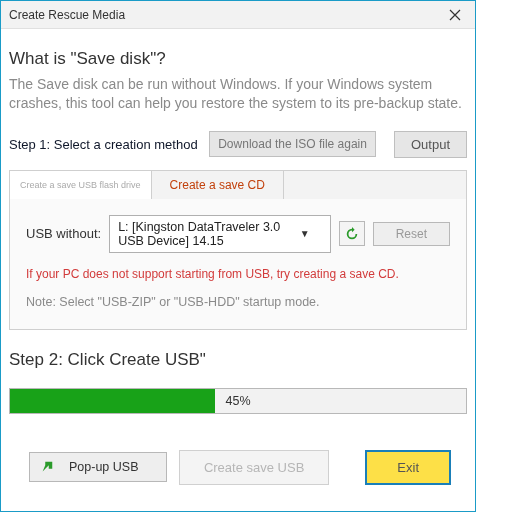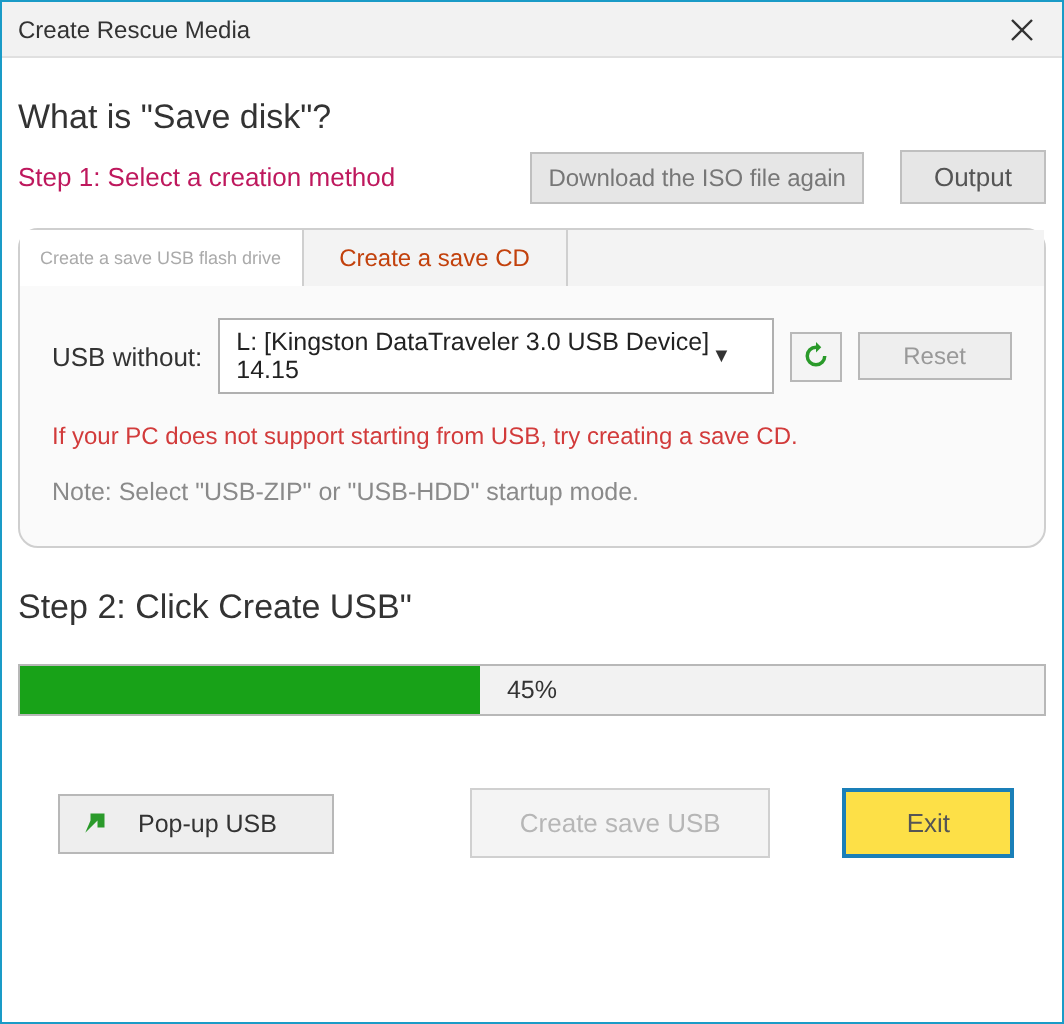--- a/index.html
+++ b/index.html
@@ -4,21 +4,21 @@
 <style>
   * { box-sizing: border-box; }
   body {
     margin: 0;
     font-family: "Segoe UI", Arial, sans-serif;
     font-size: 13px;
     color: #333;
     background: #fff;
   }
   .window {
-    width: 532px;
+    width: 476px;
     height: 512px;
     border: 1px solid #1a9bc7;
     display: flex;
     flex-direction: column;
   }
   .titlebar {
     height: 28px;
     background: #f2f2f2;
     display: flex;
     align-items: center;
@@ -53,21 +53,21 @@
     margin: 0 0 18px 0;
   }
   .step-row {
     display: flex;
     align-items: center;
     justify-content: space-between;
     margin-bottom: 12px;
   }
   .step-label {
     font-size: 13px;
-    color: #be185d;
+    color: #0f172a;
   }
   .right-controls {
     display: flex;
     align-items: center;
     gap: 16px;
   }
   .link-btn {
     font-size: 12px;
     color: #777;
     background: #e6e6e6;
@@ -79,21 +79,21 @@
     font-size: 13px;
     color: #555;
     background: #e6e6e6;
     border: 1px solid #bfbfbf;
     padding: 5px 16px;
     margin-left: 2px;
     cursor: pointer;
   }
   .tabs {
     border: 1px solid #cfcfcf;
-    border-radius: 10px;
+    border-radius: 0;
     background: #fafafa;
     margin-bottom: 20px;
   }
   .tab-headers {
     display: flex;
     background: #f3f3f3;
   }
   .tab {
     padding: 7px 18px;
     font-size: 12px;
@@ -242,20 +242,21 @@
     <div class="close-btn">
       <svg viewBox="0 0 12 12">
           <path d="M1 1 L11 11 M11 1 L1 11" stroke="#333" stroke-width="1.2" fill="none"></path>
         </svg>
     </div>
   </div>
 
   <div class="content">
 
     <div class="heading">What is "Save disk"?</div>
+    <p class="desc">The Save disk can be run without Windows. If your Windows system crashes, this tool can help you restore the system to its pre-backup state.</p>
 
     <div class="step-row">
       <span class="step-label">Step 1: Select a creation method</span>
       <div class="right-controls">
         <button class="link-btn">Download the ISO file again</button>
         <button class="output-btn">Output</button>
       </div>
     </div>
 
     <div class="tabs">

